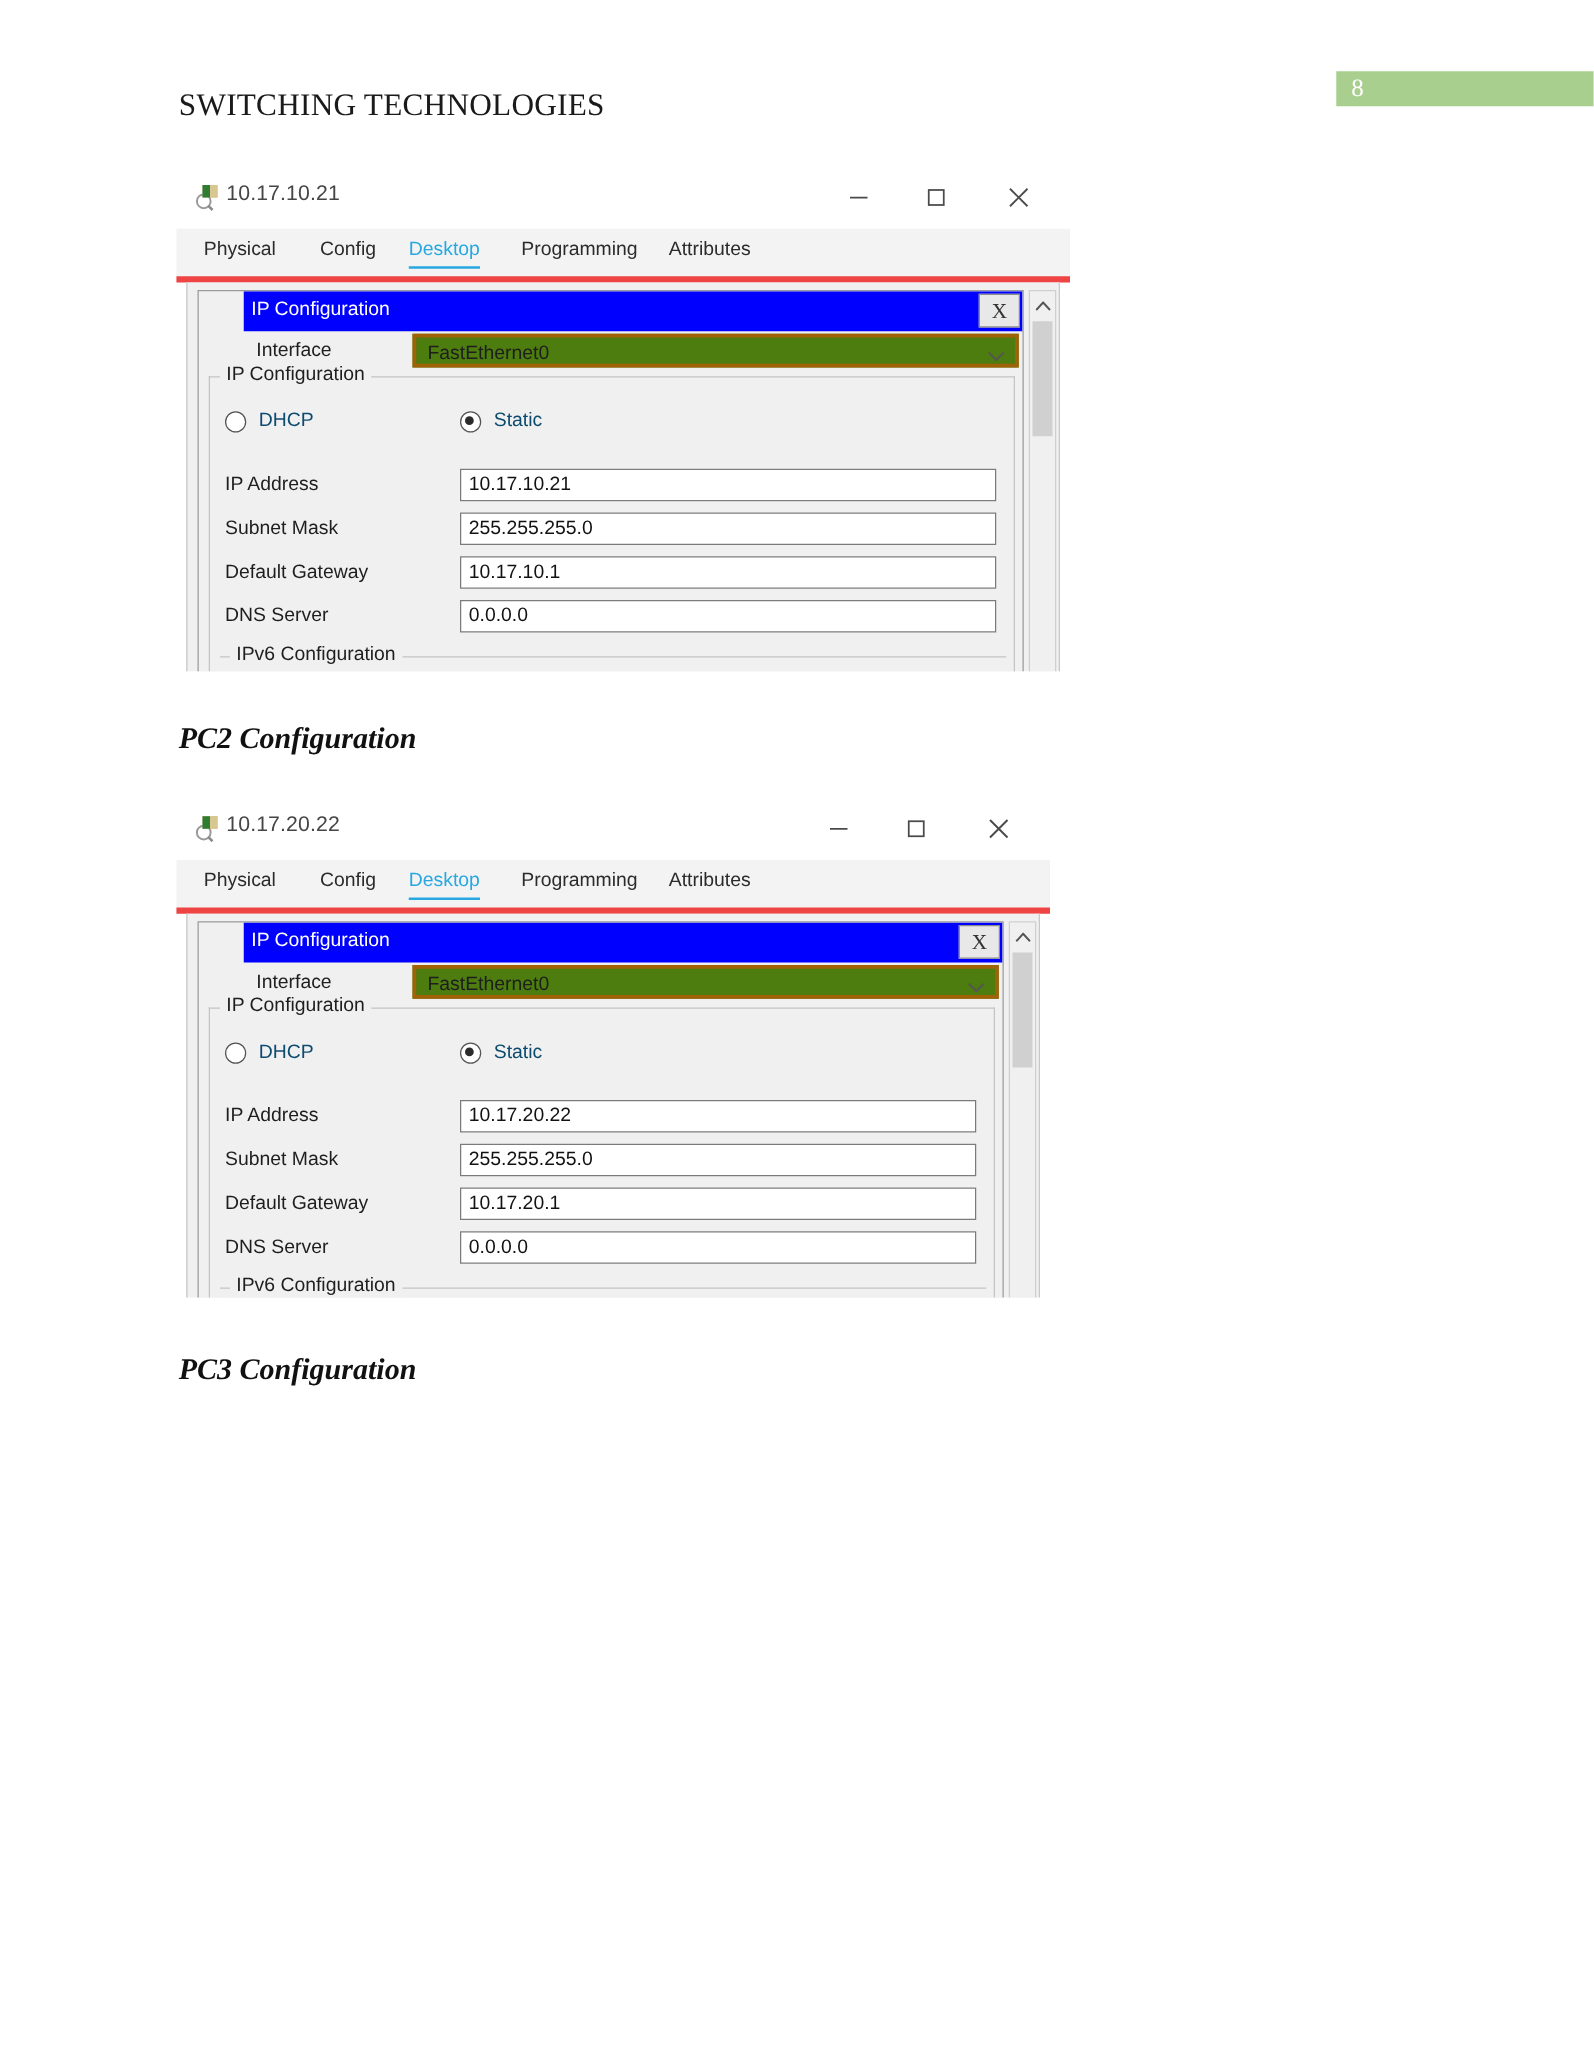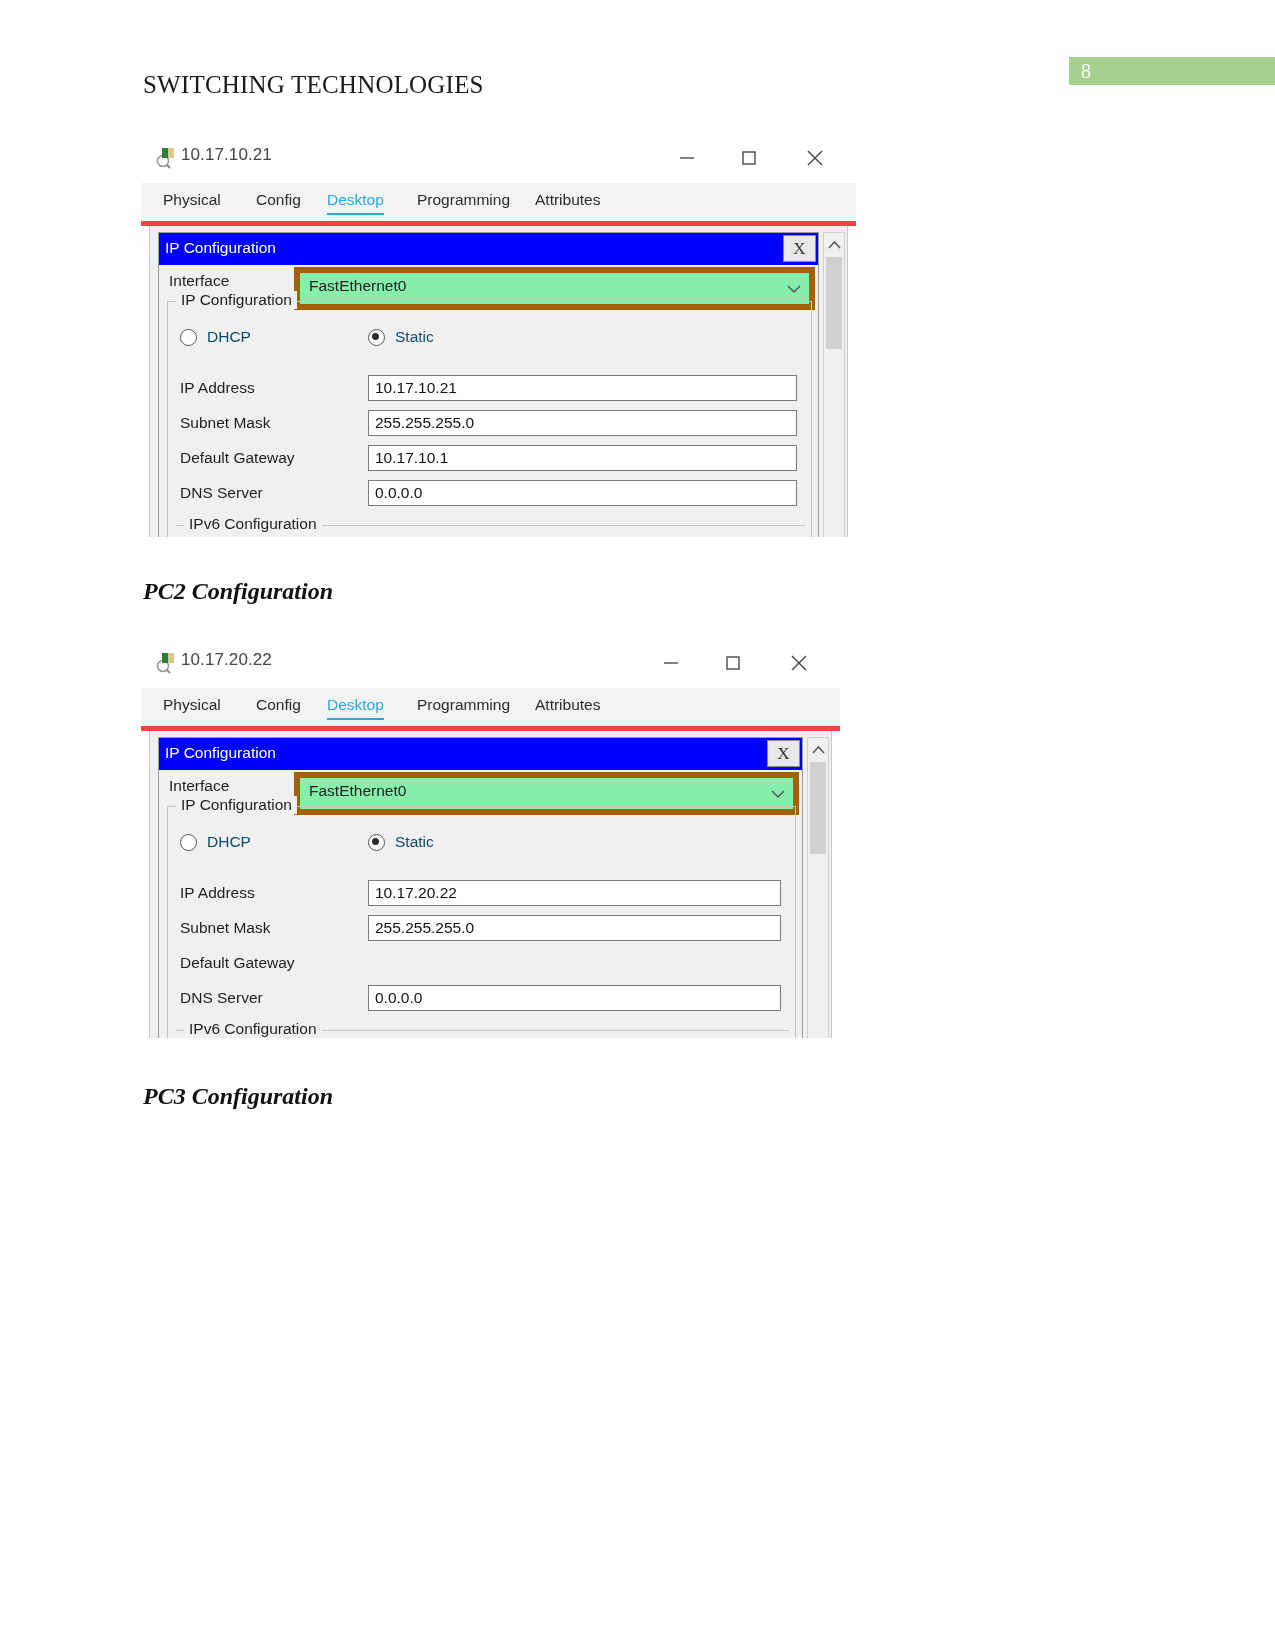--- a/index.html
+++ b/index.html
@@ -140,20 +140,21 @@
   
   .ipcfg-dialog {
     position: absolute;
     left: 8px;
     top: 6px;
     right: 28px;
     bottom: -2px;
     background: #f0f0f0;
     border: 1px solid #9a9a9a;
     overflow: hidden;
+    padding-left: 36px;
   }
   .ipcfg-titlebar {
     position: relative;
     height: 32px;
     background: #0000fe;
   }
   .ipcfg-title {
     position: absolute;
     left: 6px;
     top: 6px;
@@ -187,23 +188,23 @@
     left: 10px;
     top: 7px;
     font-size: 15.5px;
     color: #1e1e1e;
   }
   .combo-interface {
     position: absolute;
     left: 135px;
     right: 3px;
     top: 2px;
-    height: 43px;
-    background: #86efac;
-    border: 6px solid #a16207;
+    height: 27px;
+    background: #4d7c0f;
+    border: 3px solid #a16207;
     box-sizing: border-box;
   }
   .combo-value {
     position: absolute;
     left: 9px;
     top: 4px;
     font-size: 15.5px;
     color: #1e1e1e;
   }
   .combo-arrow {
@@ -563,20 +564,23 @@
 
         <div class="field-row" style="top:108px;">
           <span class="field-label">Subnet Mask</span>
           <div class="field-input">
             <span class="field-value">255.255.255.0</span>
           </div>
         </div>
 
         <div class="field-row" style="top:143px;">
           <span class="field-label">Default Gateway</span>
+          <div class="field-input">
+            <span class="field-value">10.17.20.1</span>
+          </div>
         </div>
 
         <div class="field-row" style="top:178px;">
           <span class="field-label">DNS Server</span>
           <div class="field-input">
             <span class="field-value">0.0.0.0</span>
           </div>
         </div>
 
         <div class="ipv6-legend" style="top:223px;">

